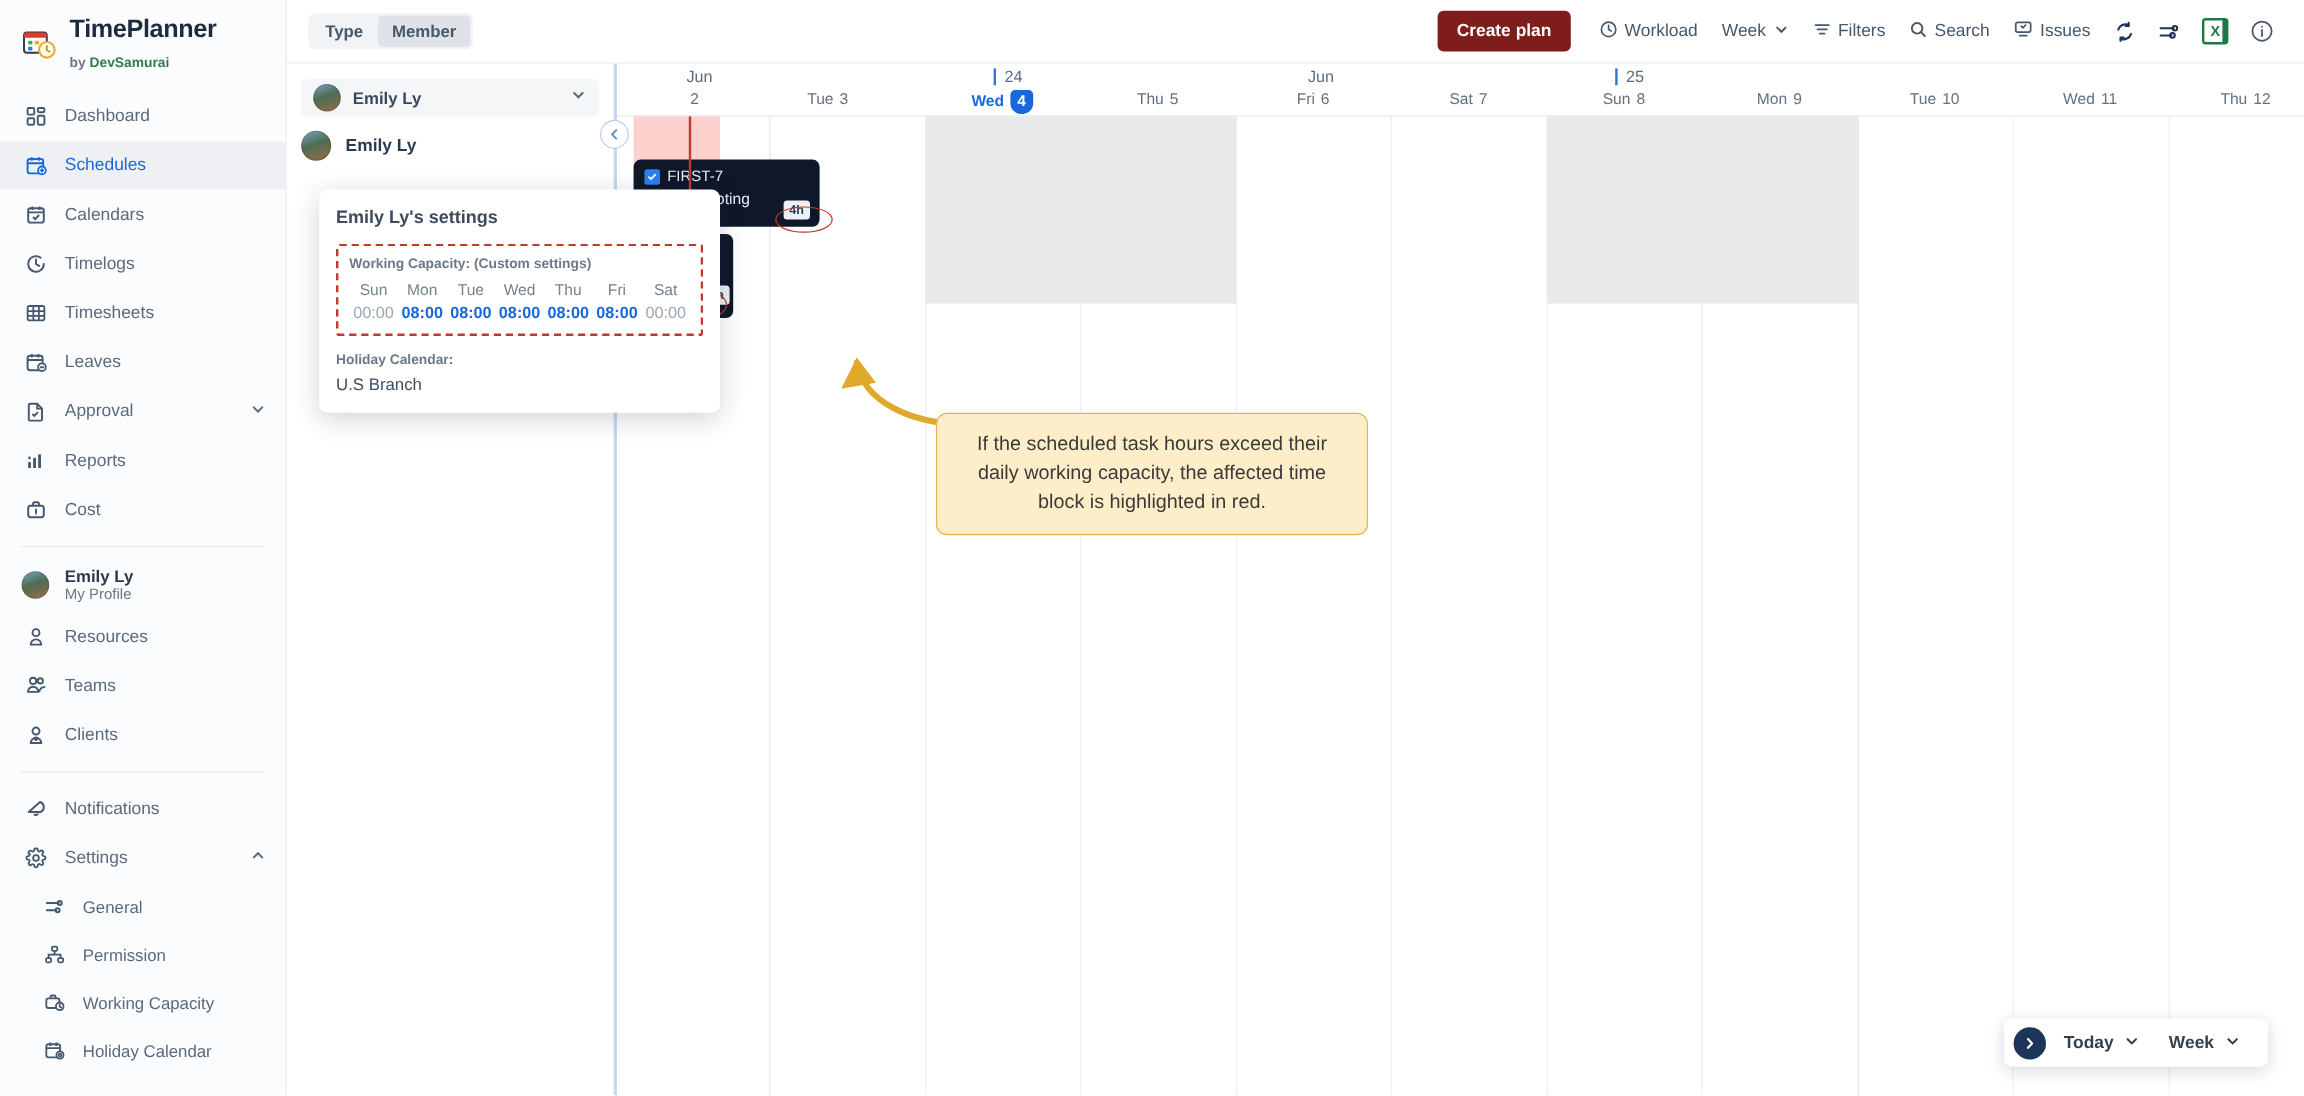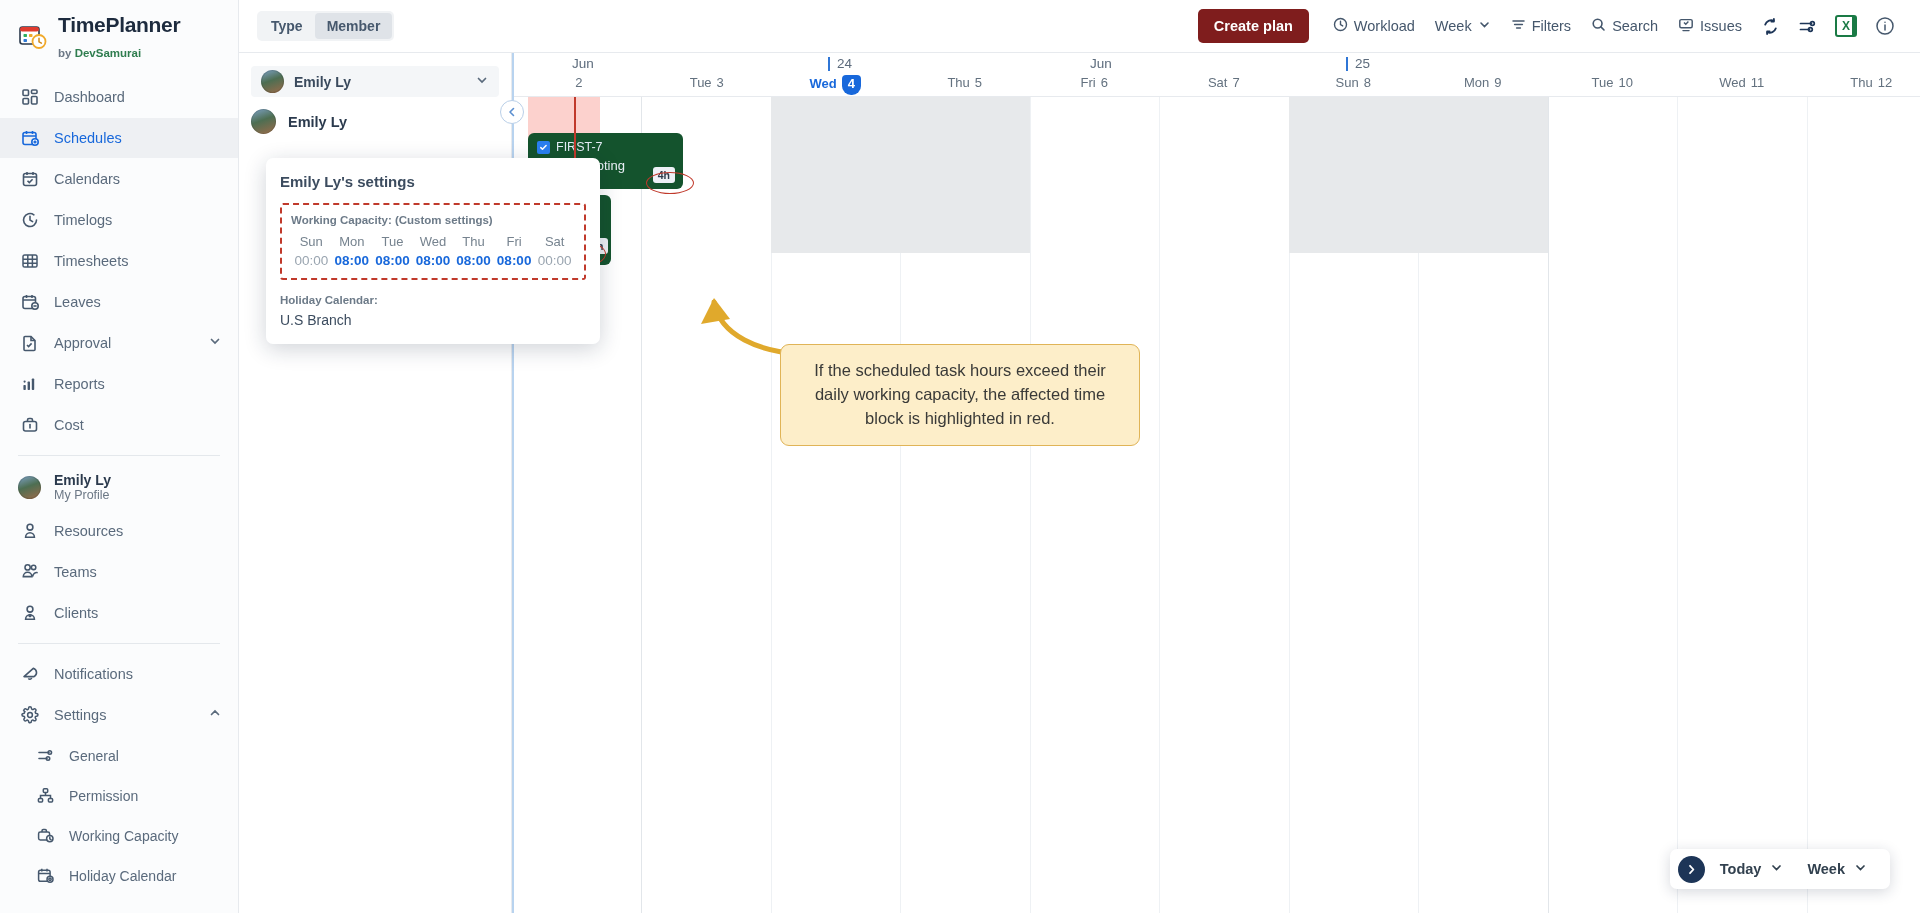--- a/index.html
+++ b/index.html
@@ -126,21 +126,21 @@
     padding: 1px 6px 4px 6px; margin-left: 5px; font-weight: 600;
   }
   .tl-body { position: relative; height: 869px; }
   .col-line { position: absolute; top: 0; bottom: 0; width: 1px; background: #eef1f4; }
   .col-wk { position: absolute; top: 0; bottom: 0; width: 1px; background: #e2e6ea; }
   .weekend { position: absolute; top: 0; height: 156px; background: #e7e9eb; }
   .over-block { position: absolute; background: #fbc9c4; opacity: .85; }
   .now-line { position: absolute; top: 0; width: 1.5px; background: #c0392b; z-index: 25; }
 
   .task {
-    position: absolute; border-radius: 6px; background: #14532d; color: #fff;
+    position: absolute; border-radius: 6px; background: #0f172a; color: #fff;
     padding: 7px 9px 0 9px; z-index: 20; cursor: pointer; overflow: hidden;
   }
   .task-key { display: flex; align-items: center; gap: 6px; font-size: 12.5px; color: #e4ecf6; }
   .task-key .ck {
     width: 13px; height: 13px; border-radius: 2px; background: #2a7ff0;
     display: flex; align-items: center; justify-content: center; flex: 0 0 13px;
   }
   .task-title { font-size: 13px; color: #e9eff6; margin-top: 4px; }
   .task-foot { position: absolute; left: 8px; right: 8px; bottom: 6px; display: flex; align-items: center; gap: 6px; }
   .prio { width: 13px; height: 13px; flex: 0 0 13px; display:flex; align-items:center; justify-content:center; }
@@ -530,21 +530,21 @@
   <div class="timeline">
     <div class="tl-head">
       <div class="month-row" id="month-row">
           <div class="month-lbl" style="left: 60px;">Jun</div>
           <div class="month-lbl" style="left: 578px;">Jun</div>
           <div class="wk-lbl" style="left: 325px;">24</div>
           <div class="wk-lbl" style="left: 843px;">25</div>
         </div>
       <div class="day-row" id="day-row">
           <div class="day-cell" style="left: -0.5px; width: 129.5px;"><span></span><span class="dn">2</span></div>
-          <div class="day-cell" style="left: 130px; width: 129.5px;"><span>Tue</span><span class="dn">3</span></div>
+          <div class="day-cell" style="left: 113px; width: 129.5px;"><span>Tue</span><span class="dn">3</span></div>
           <div class="day-cell today" style="left: 258.5px; width: 129.5px;"><span>Wed</span><span class="dn">4</span></div>
           <div class="day-cell" style="left: 388px; width: 129.5px;"><span>Thu</span><span class="dn">5</span></div>
           <div class="day-cell" style="left: 517.5px; width: 129.5px;"><span>Fri</span><span class="dn">6</span></div>
           <div class="day-cell" style="left: 647px; width: 129.5px;"><span>Sat</span><span class="dn">7</span></div>
           <div class="day-cell" style="left: 776.5px; width: 129.5px;"><span>Sun</span><span class="dn">8</span></div>
           <div class="day-cell" style="left: 906px; width: 129.5px;"><span>Mon</span><span class="dn">9</span></div>
           <div class="day-cell" style="left: 1035.5px; width: 129.5px;"><span>Tue</span><span class="dn">10</span></div>
           <div class="day-cell" style="left: 1165px; width: 129.5px;"><span>Wed</span><span class="dn">11</span></div>
           <div class="day-cell" style="left: 1294.5px; width: 129.5px;"><span>Thu</span><span class="dn">12</span></div>
         </div>

